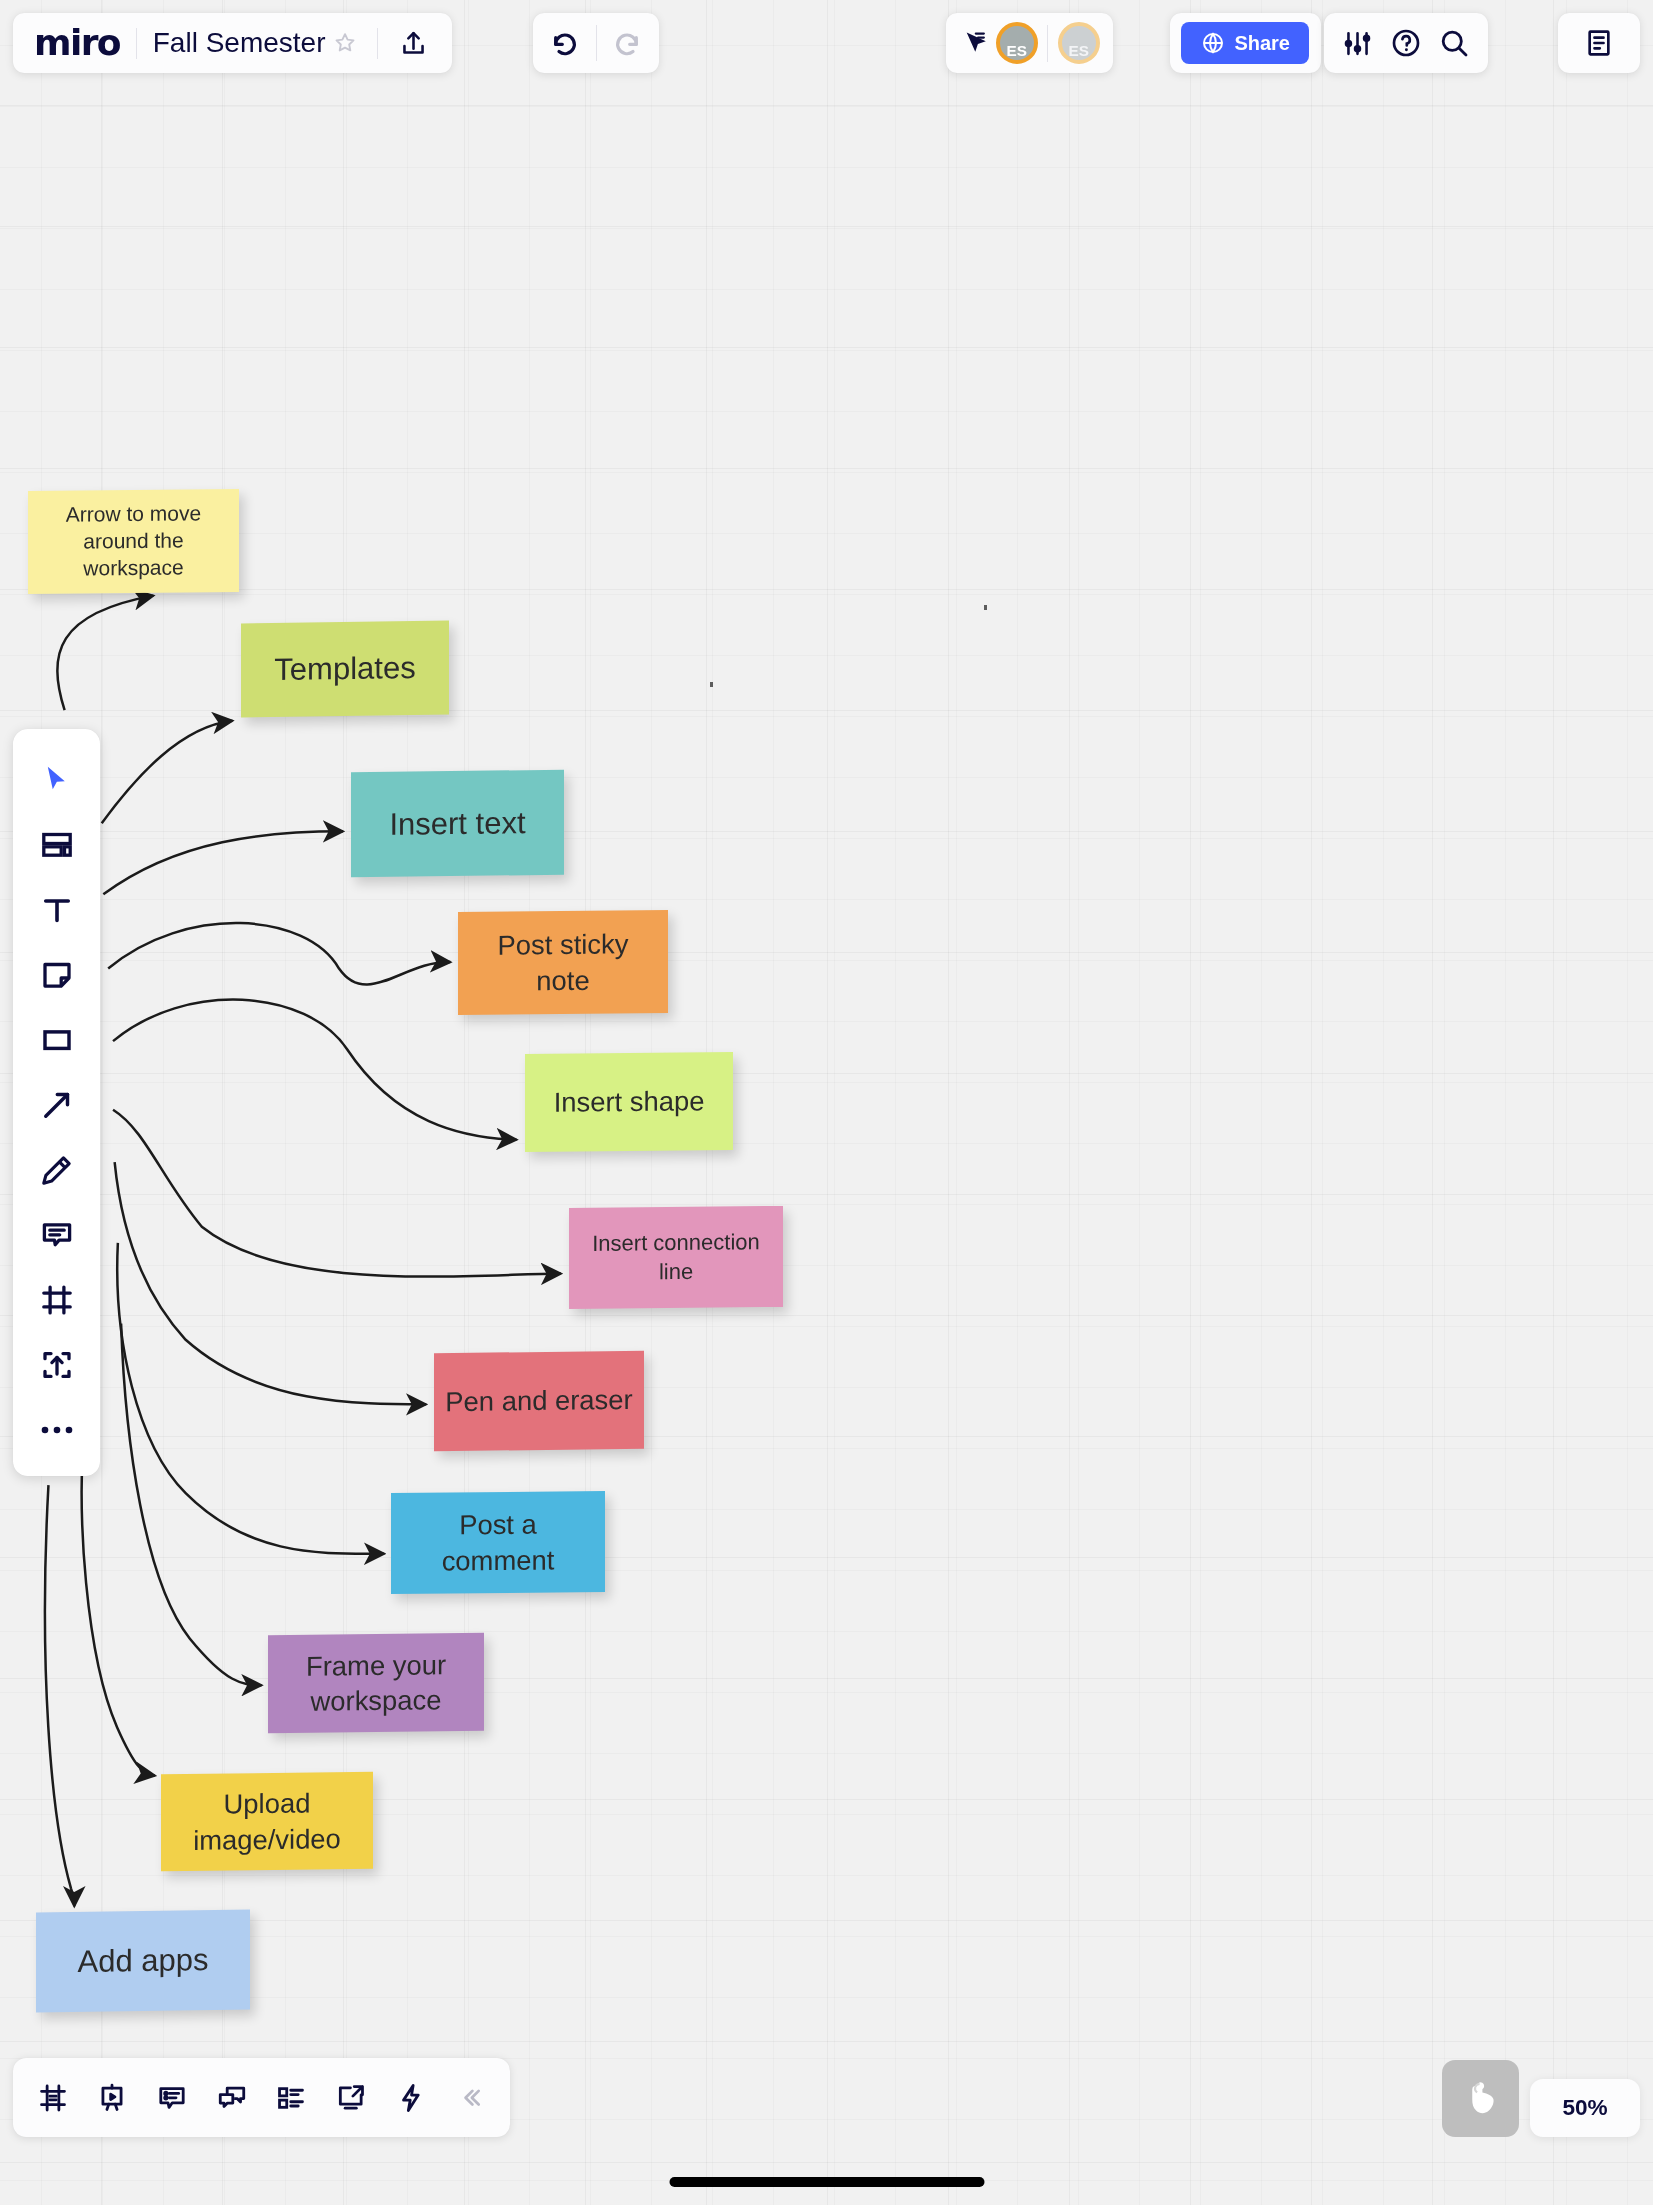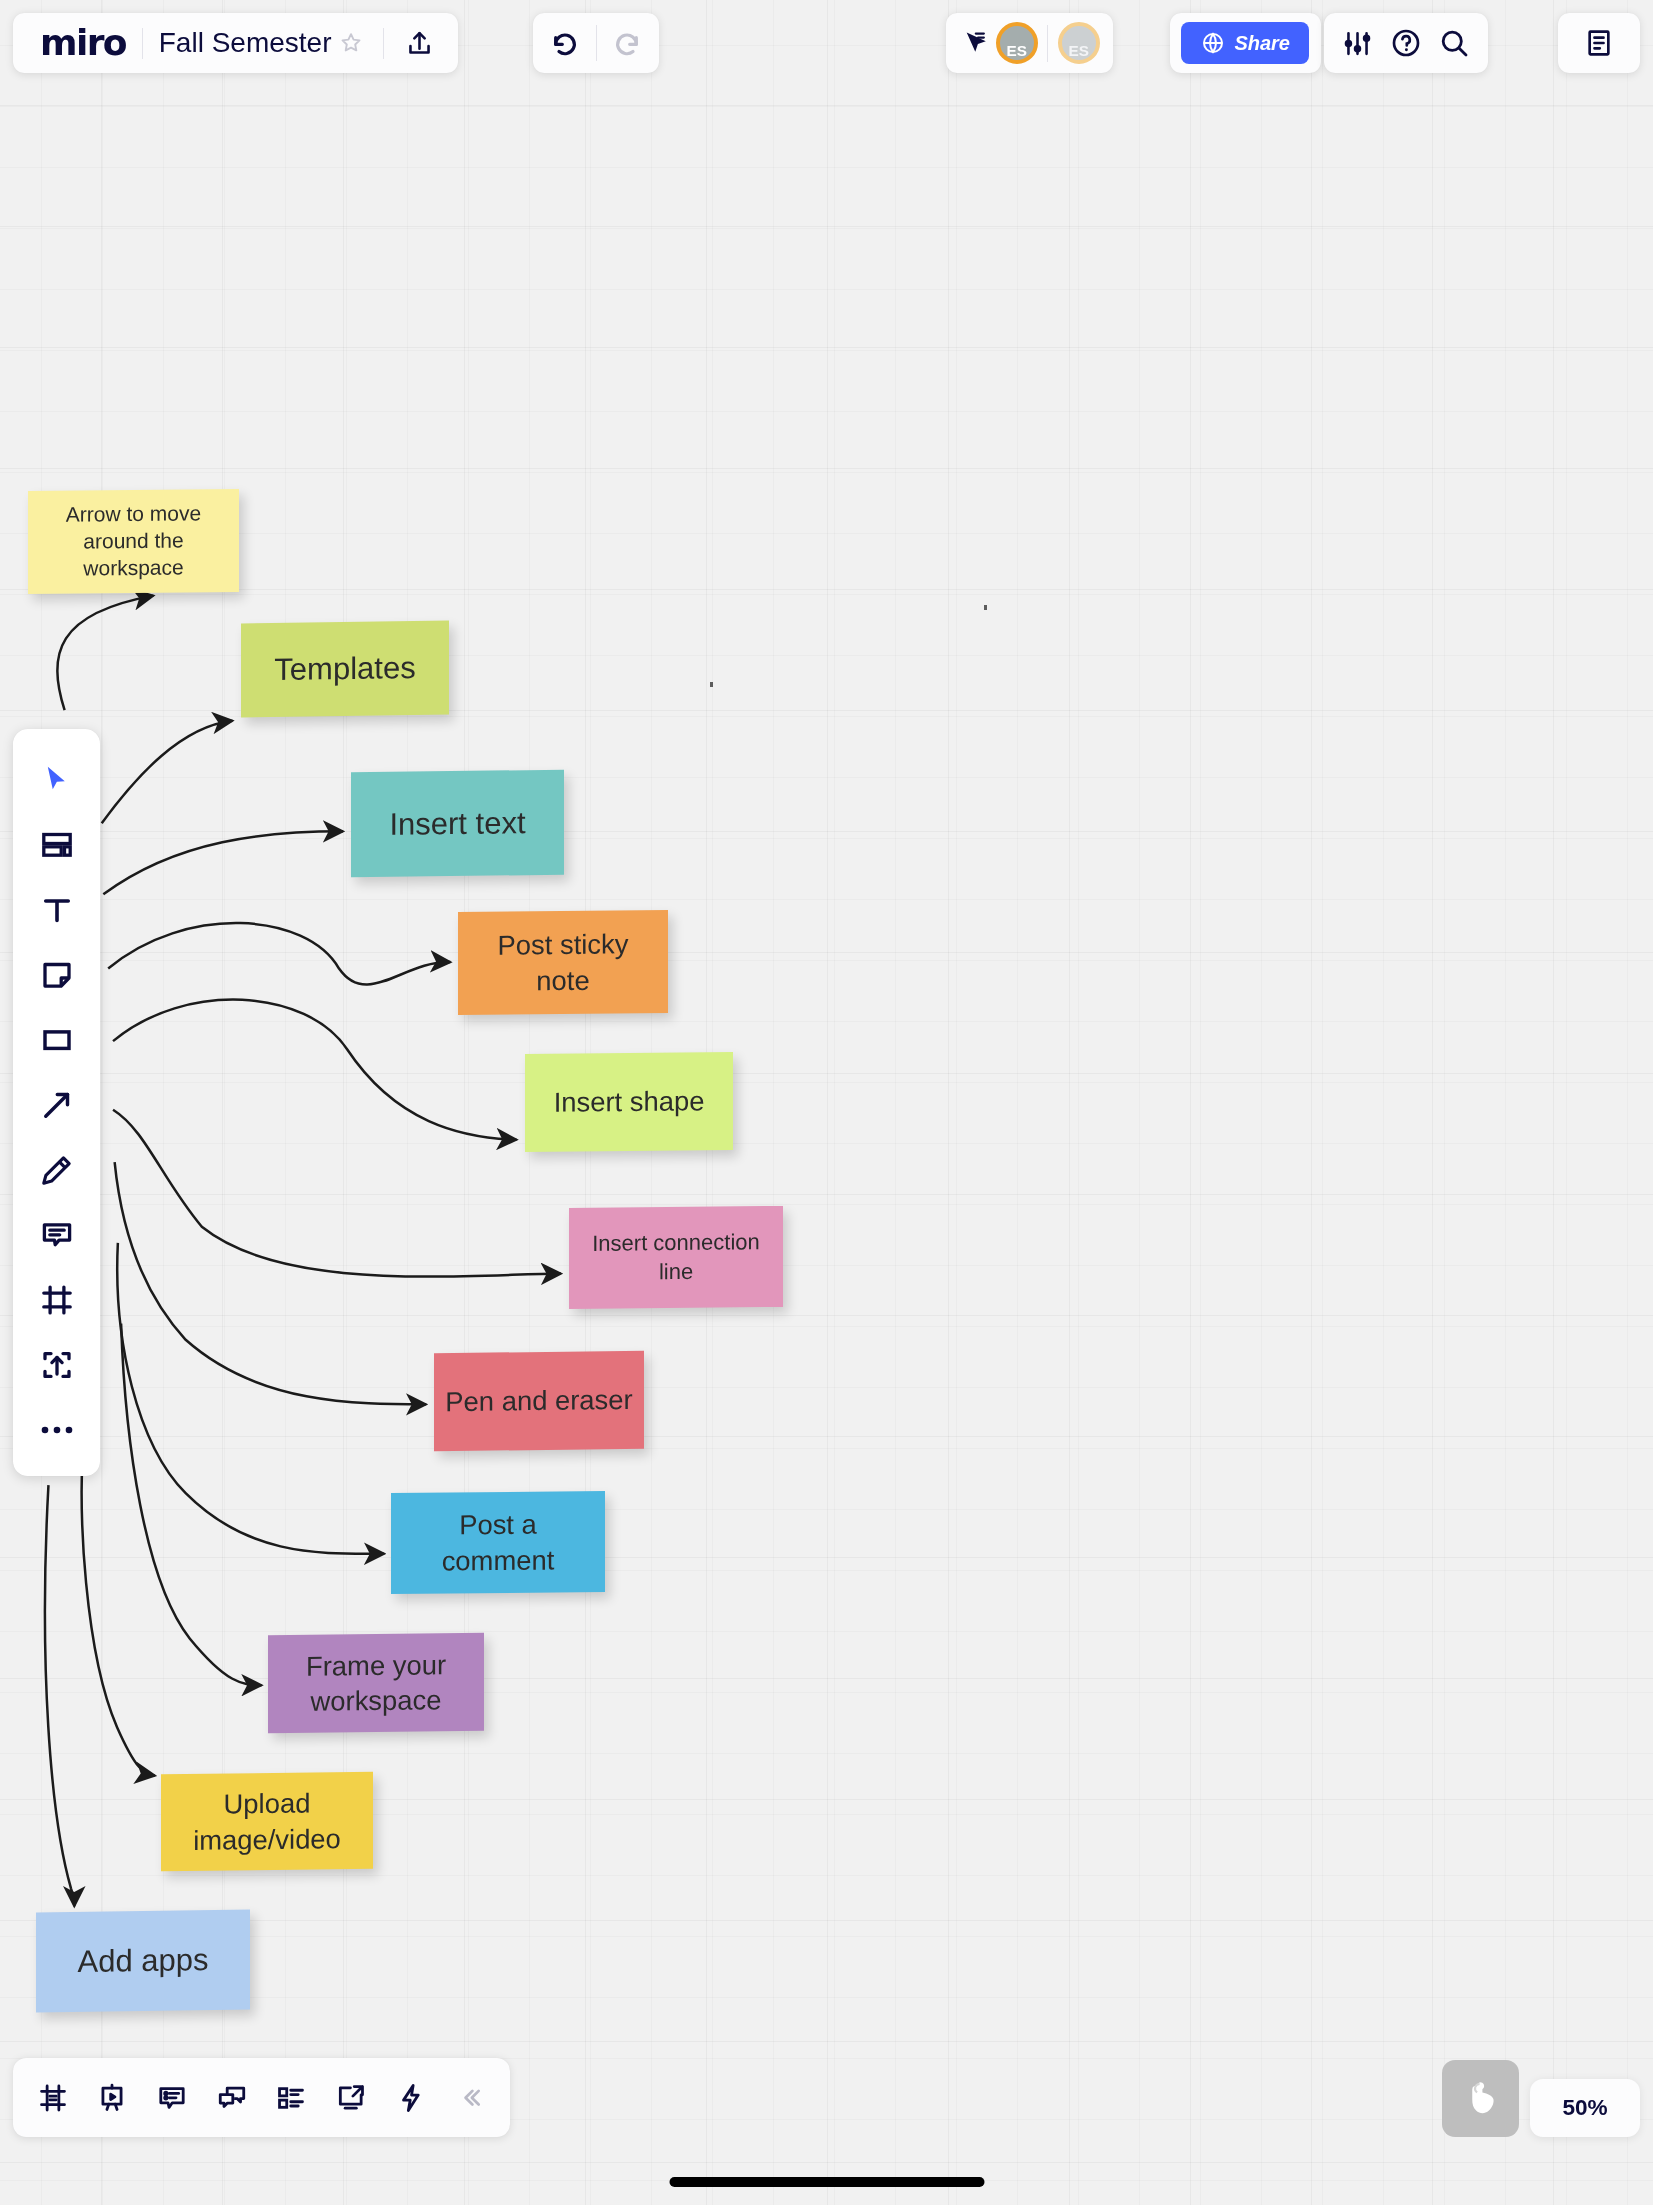--- a/index.html
+++ b/index.html
@@ -49,21 +49,21 @@
 
   
   .bar {
     position:absolute;
     background:#fcfcfd;
     border-radius:11.3px;
     box-shadow:0 1.6px 8px rgba(0,0,0,0.10), 0 0 0.8px rgba(0,0,0,0.08);
     display:flex; align-items:center;
     z-index:40;
   }
-  #topbar-left { left:13px; top:13px; height:60px; padding:0 16px 0 27px; gap:0;text-align:center; }
+  #topbar-left { left:13px; top:13px; height:60px; padding:0 16px 0 21px; gap:0;text-align:center; }
   .miro-logo { font-size:36px; font-weight:700; letter-spacing:-1.6px; color:#0c0c3c;
                font-family:"DejaVu Sans", sans-serif; line-height:1; }
   .vsep { width:0.8px; height:31px; background:#e3e3ea; margin:0 16px; }
   .board-title { font-size:28px; color:#0c0c3c; font-weight:400; white-space:nowrap; }
   .icon-btn { display:flex;align-items:center;justify-content:center;
               width:45px;height:45px;border-radius:8px;cursor:pointer;background:none;border:none; }
 
   #topbar-undo { left:533px; top:13px; height:60px; padding:0 9.7px; }
   #topbar-users { left:946px; top:13px; height:60px; padding:0 13px; gap:4.8px; }
   .cursor-icn { width:32px; height:32px; display:flex; align-items:center; justify-content:center; }
@@ -74,21 +74,20 @@
     background:#aab0b0;
   }
   .avatar.a1 { border:4px solid #f0a028; background:#a4adad; }
   .avatar.a2 { border:4px solid #f5cf8e; background:#ccd0d2; color:#f3f4f6; }
   #share-bar { left:1170px; top:13px; height:60px; padding:0 11.3px; }
   .share-btn {
     display:flex;align-items:center;gap:9.7px;
     background:#4262ff;color:#fff;border:none;border-radius:8px;
     height:42px;padding:0 19.4px;font-size:20px;font-weight:700;cursor:pointer;
     font-family:"Liberation Sans", sans-serif;
-    font-style:italic;
   }
   #topbar-tools { left:1324px; top:13px; height:60px; padding:0 11.3px; gap:3.2px; }
   #topbar-notes { left:1558px; top:13px; height:60px; width:82px; justify-content:center; }
 
   
   #left-toolbar {
     position:absolute; left:13px; top:729px; width:87px; height:747px;
     background:#fff; border-radius:14.5px;
     box-shadow:0 2.4px 11.3px rgba(0,0,0,0.13), 0 0 0.8px rgba(0,0,0,0.10);
     display:flex; flex-direction:column; align-items:center;

